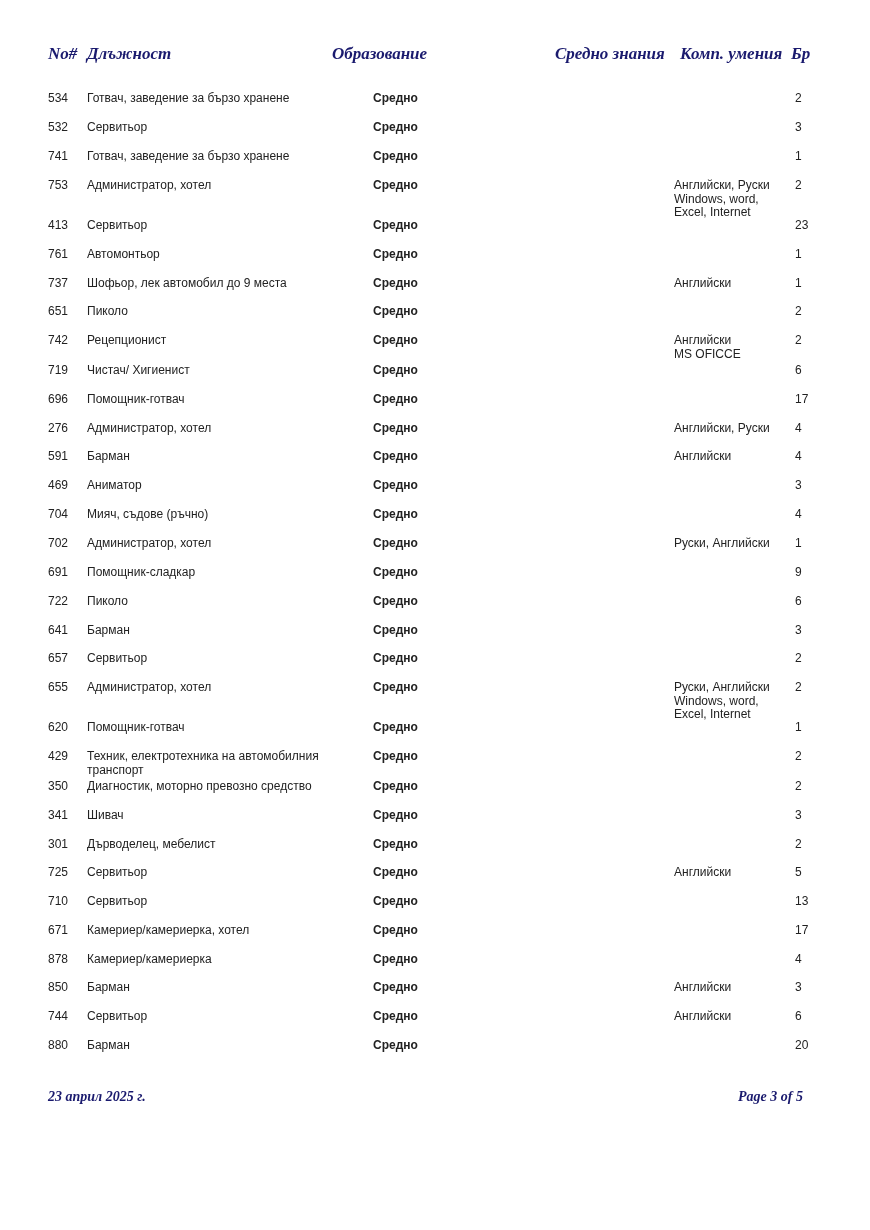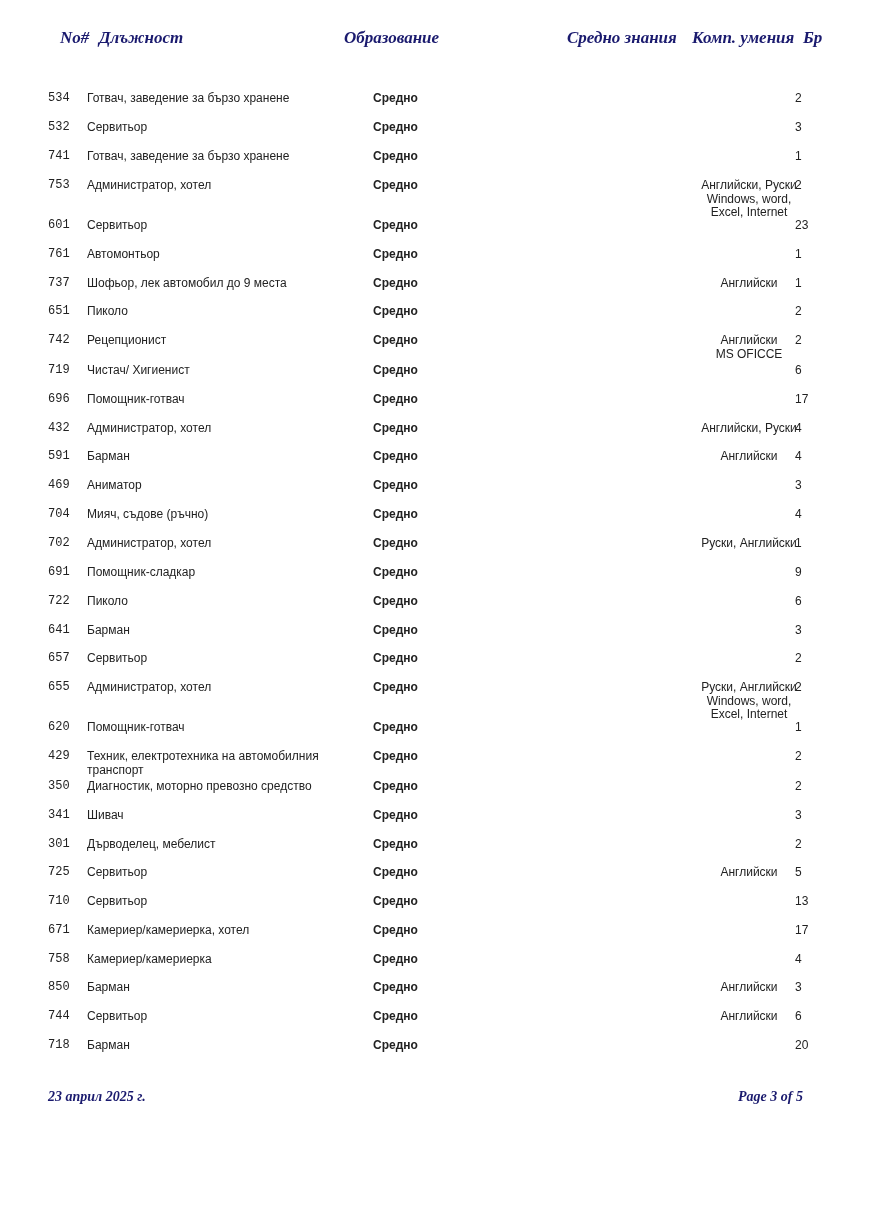--- a/index.html
+++ b/index.html
@@ -1,23 +1,23 @@
 <!DOCTYPE html>
 <html><head>
 <meta charset="utf-8">
 <style>
   html, body { margin: 0; padding: 0; background: #ffffff; }
   body { width: 870px; height: 1230px; position: relative; overflow: hidden; }
-  .hdr { position: absolute; top: 28px; font-family: "Liberation Serif", serif; font-style: italic; font-weight: bold; font-size: 17px; color: #1a1a6e; white-space: nowrap; margin-left: 12px; }
+  .hdr { position: absolute; top: 44px; font-family: "Liberation Serif", serif; font-style: italic; font-weight: bold; font-size: 17px; color: #1a1a6e; white-space: nowrap; }
   .row { position: absolute; left: 0; width: 870px; font-family: "Liberation Sans", sans-serif; font-size: 12px; color: #222222; line-height: 13.5px; }
   .cell { position: absolute; top: 0; white-space: pre-line; }
-  .c-no { left: 48px; font-family: Liberation Mono, monospace; }
+  .c-no { left: 48px; }
   .c-pos { left: 87px; width: 260px; }
   .c-edu { left: 373px; font-weight: bold; }
-  .c-skl { left: 689px; width: 120px; text-align: center; }
+  .c-skl { left: 674px; width: 120px; }
   .c-cnt { left: 795px; }
   .ftr { position: absolute; top: 1089px; font-family: "Liberation Serif", serif; font-style: italic; font-weight: bold; font-size: 14px; color: #1a1a6e; white-space: nowrap; }
 </style>
 </head>
 <body>
 
 <div>
   <span class="hdr" style="left:48px">No#</span>
   <span class="hdr" style="left:87px">Длъжност</span>
   <span class="hdr" style="left:332px">Образование</span>
@@ -51,21 +51,21 @@
     <div class="row" style="top: 179px;">
       <span class="cell c-no">753</span>
       <span class="cell c-pos">Администратор, хотел</span>
       <span class="cell c-edu">Средно</span>
       <span class="cell c-skl">Английски, Руски
 Windows, word,
 Excel, Internet</span>
       <span class="cell c-cnt">2</span>
     </div>
     <div class="row" style="top: 219px;">
-      <span class="cell c-no">601</span>
+      <span class="cell c-no">413</span>
       <span class="cell c-pos">Сервитьор</span>
       <span class="cell c-edu">Средно</span>
       <span class="cell c-skl"></span>
       <span class="cell c-cnt">23</span>
     </div>
     <div class="row" style="top: 248px;">
       <span class="cell c-no">761</span>
       <span class="cell c-pos">Автомонтьор</span>
       <span class="cell c-edu">Средно</span>
       <span class="cell c-skl"></span>
@@ -101,21 +101,21 @@
       <span class="cell c-cnt">6</span>
     </div>
     <div class="row" style="top: 393px;">
       <span class="cell c-no">696</span>
       <span class="cell c-pos">Помощник-готвач</span>
       <span class="cell c-edu">Средно</span>
       <span class="cell c-skl"></span>
       <span class="cell c-cnt">17</span>
     </div>
     <div class="row" style="top: 422px;">
-      <span class="cell c-no">432</span>
+      <span class="cell c-no">276</span>
       <span class="cell c-pos">Администратор, хотел</span>
       <span class="cell c-edu">Средно</span>
       <span class="cell c-skl">Английски, Руски</span>
       <span class="cell c-cnt">4</span>
     </div>
     <div class="row" style="top: 450px;">
       <span class="cell c-no">591</span>
       <span class="cell c-pos">Барман</span>
       <span class="cell c-edu">Средно</span>
       <span class="cell c-skl">Английски</span>
@@ -230,42 +230,42 @@
       <span class="cell c-cnt">13</span>
     </div>
     <div class="row" style="top: 924px;">
       <span class="cell c-no">671</span>
       <span class="cell c-pos">Камериер/камериерка, хотел</span>
       <span class="cell c-edu">Средно</span>
       <span class="cell c-skl"></span>
       <span class="cell c-cnt">17</span>
     </div>
     <div class="row" style="top: 953px;">
-      <span class="cell c-no">758</span>
+      <span class="cell c-no">878</span>
       <span class="cell c-pos">Камериер/камериерка</span>
       <span class="cell c-edu">Средно</span>
       <span class="cell c-skl"></span>
       <span class="cell c-cnt">4</span>
     </div>
     <div class="row" style="top: 981px;">
       <span class="cell c-no">850</span>
       <span class="cell c-pos">Барман</span>
       <span class="cell c-edu">Средно</span>
       <span class="cell c-skl">Английски</span>
       <span class="cell c-cnt">3</span>
     </div>
     <div class="row" style="top: 1010px;">
       <span class="cell c-no">744</span>
       <span class="cell c-pos">Сервитьор</span>
       <span class="cell c-edu">Средно</span>
       <span class="cell c-skl">Английски</span>
       <span class="cell c-cnt">6</span>
     </div>
     <div class="row" style="top: 1039px;">
-      <span class="cell c-no">718</span>
+      <span class="cell c-no">880</span>
       <span class="cell c-pos">Барман</span>
       <span class="cell c-edu">Средно</span>
       <span class="cell c-skl"></span>
       <span class="cell c-cnt">20</span>
     </div>
   </div>
 
 <span class="ftr" style="left:48px">23 април 2025 г.</span>
 <span class="ftr" style="right:67px">Page 3 of 5</span>
 

